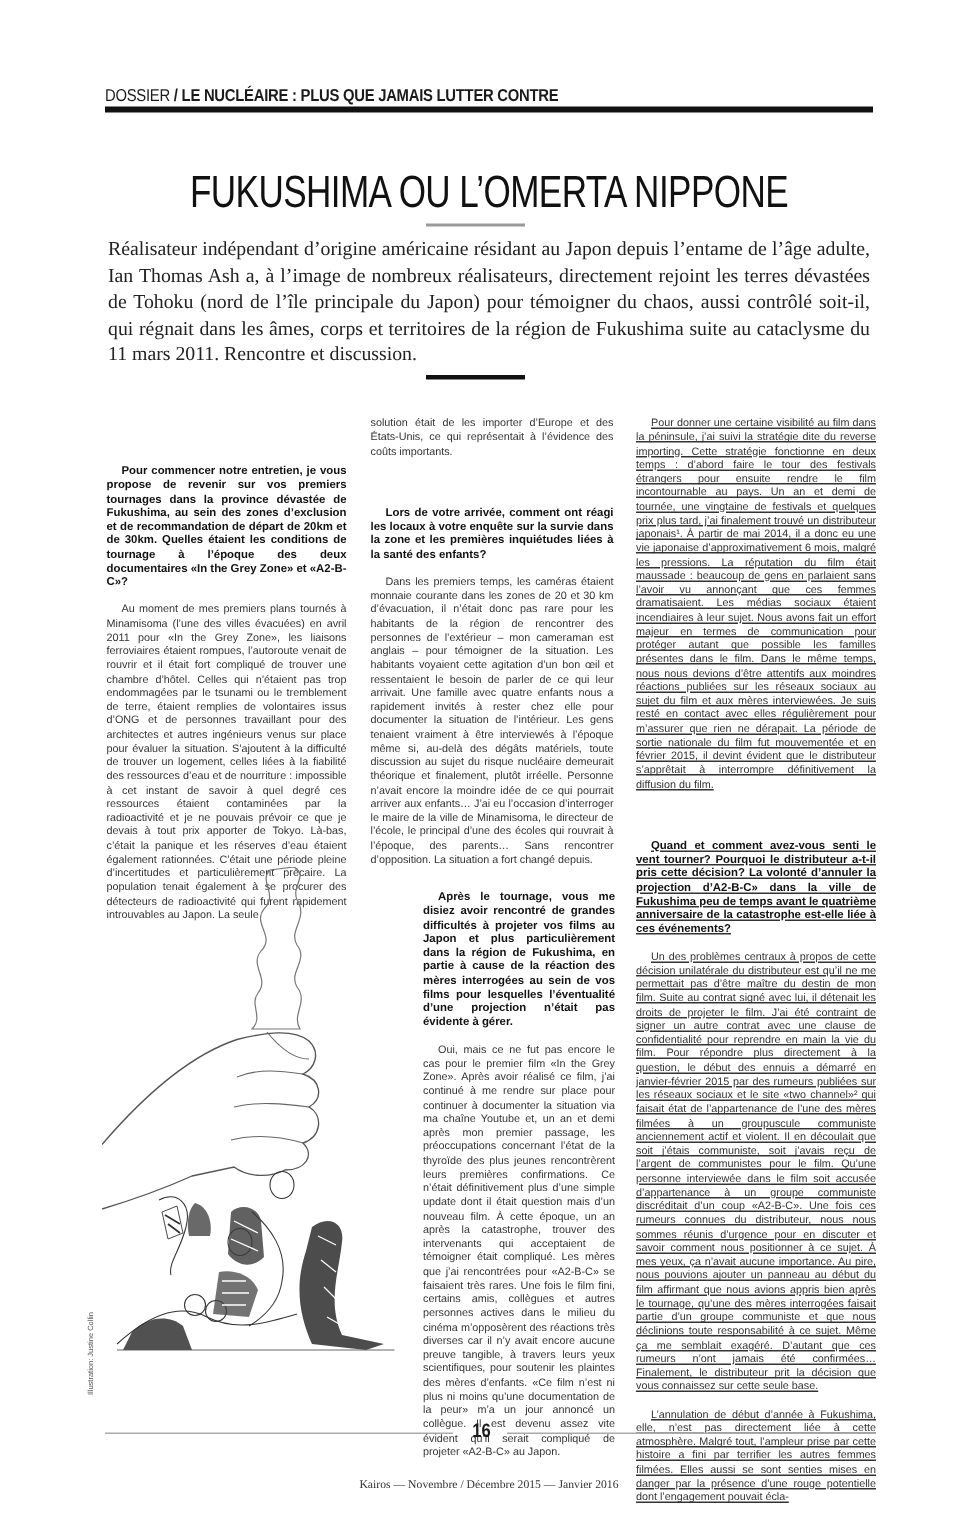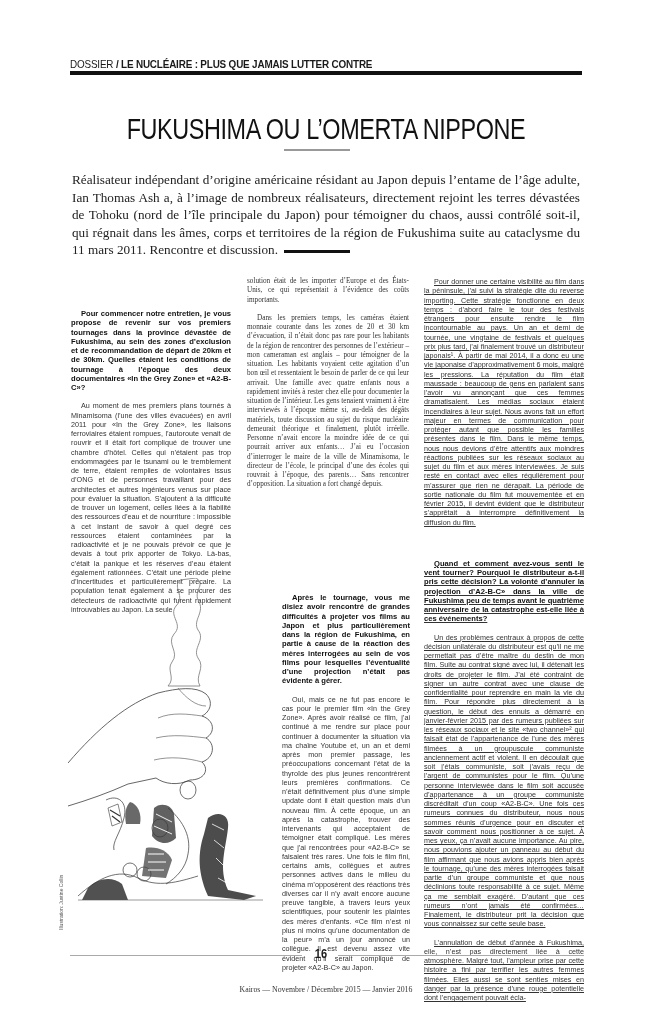--- a/index.html
+++ b/index.html
@@ -17,38 +17,38 @@
 
     .headline {
       position: absolute; left: 0; top: 92px; width: 652px; text-align: center;
       font-family: "Liberation Sans", sans-serif; font-size: 30px; font-weight: normal;
       letter-spacing: -0.5px; transform: scaleX(0.78); transform-origin: center top;
       white-space: nowrap; color: #111;
     }
     .rule-short-top { position: absolute; left: 284px; top: 149px; width: 66px; height: 2px; background: #999; }
 
     .intro {
-      position: absolute; left: 72px; top: 158px; width: 508px;
+      position: absolute; left: 72px; top: 144px; width: 508px;
       font-family: "Liberation Serif", serif; font-size: 13.2px; line-height: 17.5px;
       text-align: justify; hyphens: auto; color: #222;
     }
     .rule-short-bottom { position: absolute; left: 284px; top: 250px; width: 66px; height: 3px; background: #111; }
 
     .col {
       position: absolute; font-family: "Liberation Sans", sans-serif;
       font-size: 7.2px; line-height: 9.25px; text-align: justify; color: #333;
       hyphens: auto;
     }
     .col p { margin: 0; text-indent: 10px; }
     .col p.q { font-weight: bold; color: #111; font-size: 7.6px; line-height: 9.25px; margin-top: 32px; }
     .col p + p { margin-top: 9px; }
     .col p.cont { text-indent: 0; }
 
     .col1 { left: 71px; top: 277px; width: 160px; }
-    .col2 { left: 247px; top: 277px; width: 162px; font-family: Liberation Serif, serif; }
+    .col2 { left: 247px; top: 277px; width: 162px; }
     .col2b { left: 282px; top: 561px; width: 128px; }
     .col3 { left: 424px; top: 277px; width: 160px; text-decoration: underline; }
 
     .illustration { position: absolute; left: 68px; top: 578px; width: 200px; height: 330px; }
     .credit {
       position: absolute; left: 58px; top: 930px; font-family: "Liberation Sans", sans-serif;
       font-size: 5px; color: #555; transform: rotate(-90deg); transform-origin: left top; white-space: nowrap;
     }
 
     .footer-rule-left { position: absolute; left: 70px; top: 955px; width: 232px; height: 1px; background: #aaa; }
@@ -79,20 +79,21 @@
   <p class="intro">Réalisateur indépendant d’origine américaine résidant au Japon depuis l’entame de l’âge adulte, Ian Thomas Ash a, à l’image de nombreux réalisateurs, directement rejoint les terres dévastées de Tohoku (nord de l’île principale du Japon) pour témoigner du chaos, aussi contrôlé soit-il, qui régnait dans les âmes, corps et territoires de la région de Fukushima suite au cataclysme du 11 mars 2011. Rencontre et discussion.</p>
   <div class="rule-short-bottom"></div>
 
   <div class="col col1">
     <p class="q">Pour commencer notre entretien, je vous propose de revenir sur vos premiers tournages dans la province dévastée de Fukushima, au sein des zones d’exclusion et de recommandation de départ de 20km et de 30km. Quelles étaient les conditions de tournage à l’époque des deux documentaires «In the Grey Zone» et «A2-B-C»?</p>
     <p>Au moment de mes premiers plans tournés à Minamisoma (l’une des villes évacuées) en avril 2011 pour «In the Grey Zone», les liaisons ferroviaires étaient rompues, l’autoroute venait de rouvrir et il était fort compliqué de trouver une chambre d’hôtel. Celles qui n’étaient pas trop endommagées par le tsunami ou le tremblement de terre, étaient remplies de volontaires issus d’ONG et de personnes travaillant pour des architectes et autres ingénieurs venus sur place pour évaluer la situation. S’ajoutent à la difficulté de trouver un logement, celles liées à la fiabilité des ressources d’eau et de nourriture : impossible à cet instant de savoir à quel degré ces ressources étaient contaminées par la radioactivité et je ne pouvais prévoir ce que je devais à tout prix apporter de Tokyo. Là-bas, c’était la panique et les réserves d’eau étaient également rationnées. C’était une période pleine d’incertitudes et particulièrement précaire. La population tenait également à se procurer des détecteurs de radioactivité qui furent rapidement introuvables au Japon. La seule</p>
   </div>
 
   <div class="col col2">
     <p class="cont">solution était de les importer d’Europe et des États-Unis, ce qui représentait à l’évidence des coûts importants.</p>
+    <p class="q">Lors de votre arrivée, comment ont réagi les locaux à votre enquête sur la survie dans la zone et les premières inquiétudes liées à la santé des enfants?</p>
     <p>Dans les premiers temps, les caméras étaient monnaie courante dans les zones de 20 et 30 km d’évacuation, il n’était donc pas rare pour les habitants de la région de rencontrer des personnes de l’extérieur – mon cameraman est anglais – pour témoigner de la situation. Les habitants voyaient cette agitation d’un bon œil et ressentaient le besoin de parler de ce qui leur arrivait. Une famille avec quatre enfants nous a rapidement invités à rester chez elle pour documenter la situation de l’intérieur. Les gens tenaient vraiment à être interviewés à l’époque même si, au-delà des dégâts matériels, toute discussion au sujet du risque nucléaire demeurait théorique et finalement, plutôt irréelle. Personne n’avait encore la moindre idée de ce qui pourrait arriver aux enfants… J’ai eu l’occasion d’interroger le maire de la ville de Minamisoma, le directeur de l’école, le principal d’une des écoles qui rouvrait à l’époque, des parents… Sans rencontrer d’opposition. La situation a fort changé depuis.</p>
   </div>
 
   <div class="col col2b">
     <p class="q">Après le tournage, vous me disiez avoir rencontré de grandes difficultés à projeter vos films au Japon et plus particulièrement dans la région de Fukushima, en partie à cause de la réaction des mères interrogées au sein de vos films pour lesquelles l’éventualité d’une projection n’était pas évidente à gérer.</p>
     <p>Oui, mais ce ne fut pas encore le cas pour le premier film «In the Grey Zone». Après avoir réalisé ce film, j’ai continué à me rendre sur place pour continuer à documenter la situation via ma chaîne Youtube et, un an et demi après mon premier passage, les préoccupations concernant l’état de la thyroïde des plus jeunes rencontrèrent leurs premières confirmations. Ce n’était définitivement plus d’une simple update dont il était question mais d’un nouveau film. À cette époque, un an après la catastrophe, trouver des intervenants qui acceptaient de témoigner était compliqué. Les mères que j’ai rencontrées pour «A2-B-C» se faisaient très rares. Une fois le film fini, certains amis, collègues et autres personnes actives dans le milieu du cinéma m’opposèrent des réactions très diverses car il n’y avait encore aucune preuve tangible, à travers leurs yeux scientifiques, pour soutenir les plaintes des mères d’enfants. «Ce film n’est ni plus ni moins qu’une documentation de la peur» m’a un jour annoncé un collègue. Il est devenu assez vite évident qu’il serait compliqué de projeter «A2-B-C» au Japon.</p>
   </div>
 
   <div class="col col3">
     <p>Pour donner une certaine visibilité au film dans la péninsule, j’ai suivi la stratégie dite du reverse importing. Cette stratégie fonctionne en deux temps : d’abord faire le tour des festivals étrangers pour ensuite rendre le film incontournable au pays. Un an et demi de tournée, une vingtaine de festivals et quelques prix plus tard, j’ai finalement trouvé un distributeur japonais¹. À partir de mai 2014, il a donc eu une vie japonaise d’approximativement 6 mois, malgré les pressions. La réputation du film était maussade : beaucoup de gens en parlaient sans l’avoir vu annonçant que ces femmes dramatisaient. Les médias sociaux étaient incendiaires à leur sujet. Nous avons fait un effort majeur en termes de communication pour protéger autant que possible les familles présentes dans le film. Dans le même temps, nous nous devions d’être attentifs aux moindres réactions publiées sur les réseaux sociaux au sujet du film et aux mères interviewées. Je suis resté en contact avec elles régulièrement pour m’assurer que rien ne dérapait. La période de sortie nationale du film fut mouvementée et en février 2015, il devint évident que le distributeur s’apprêtait à interrompre définitivement la diffusion du film.</p>

